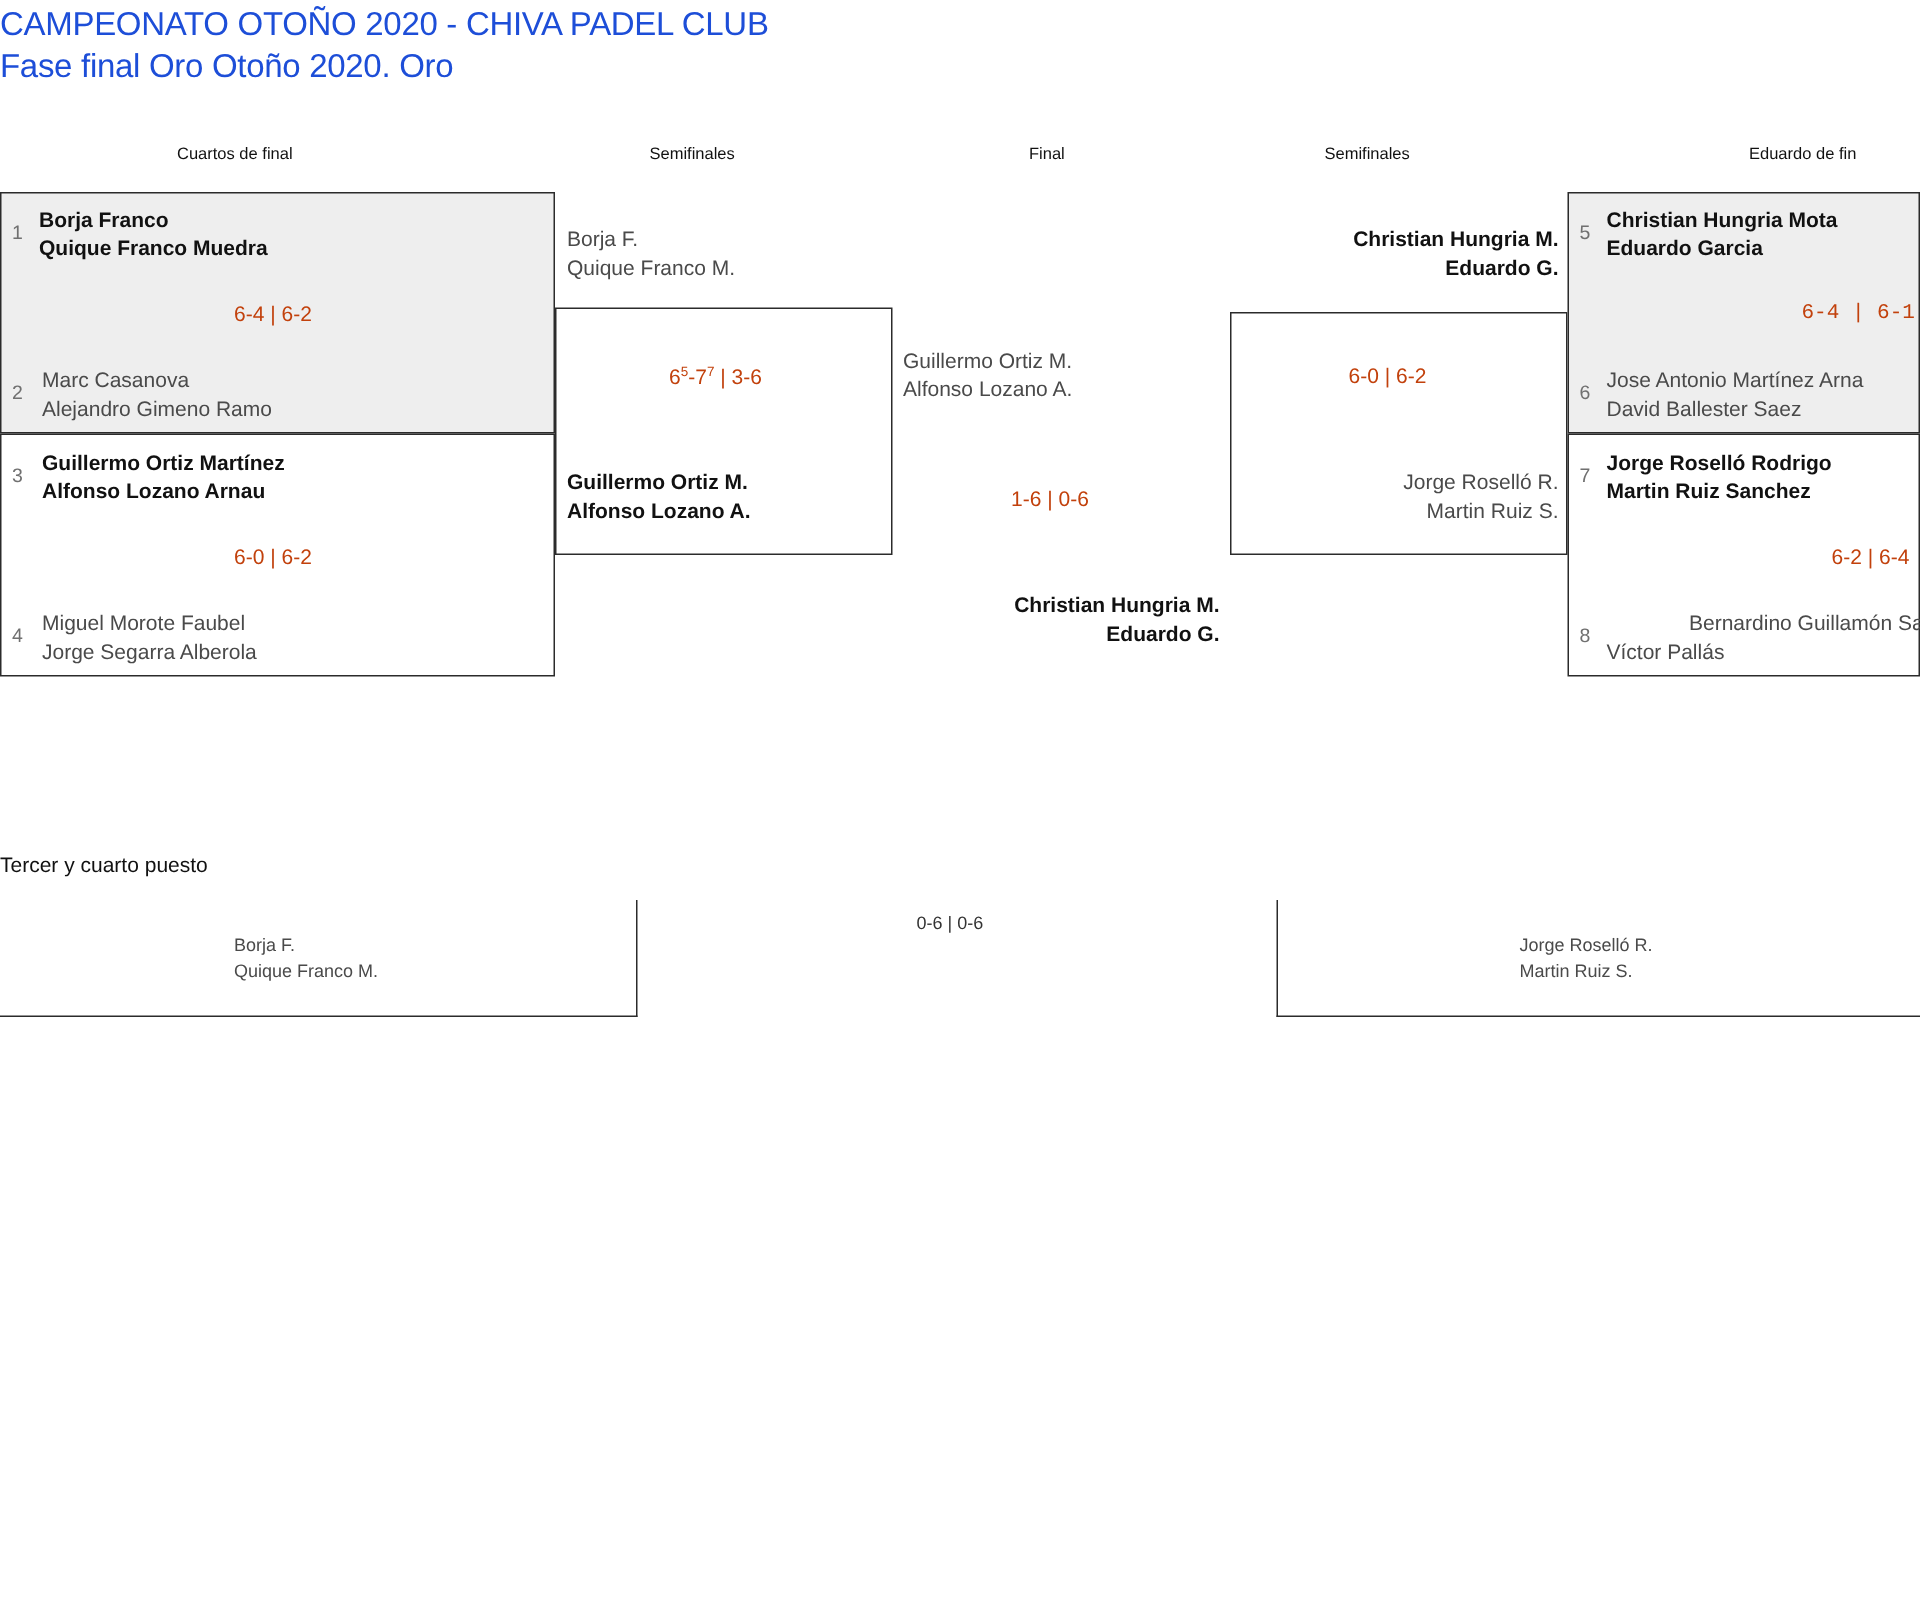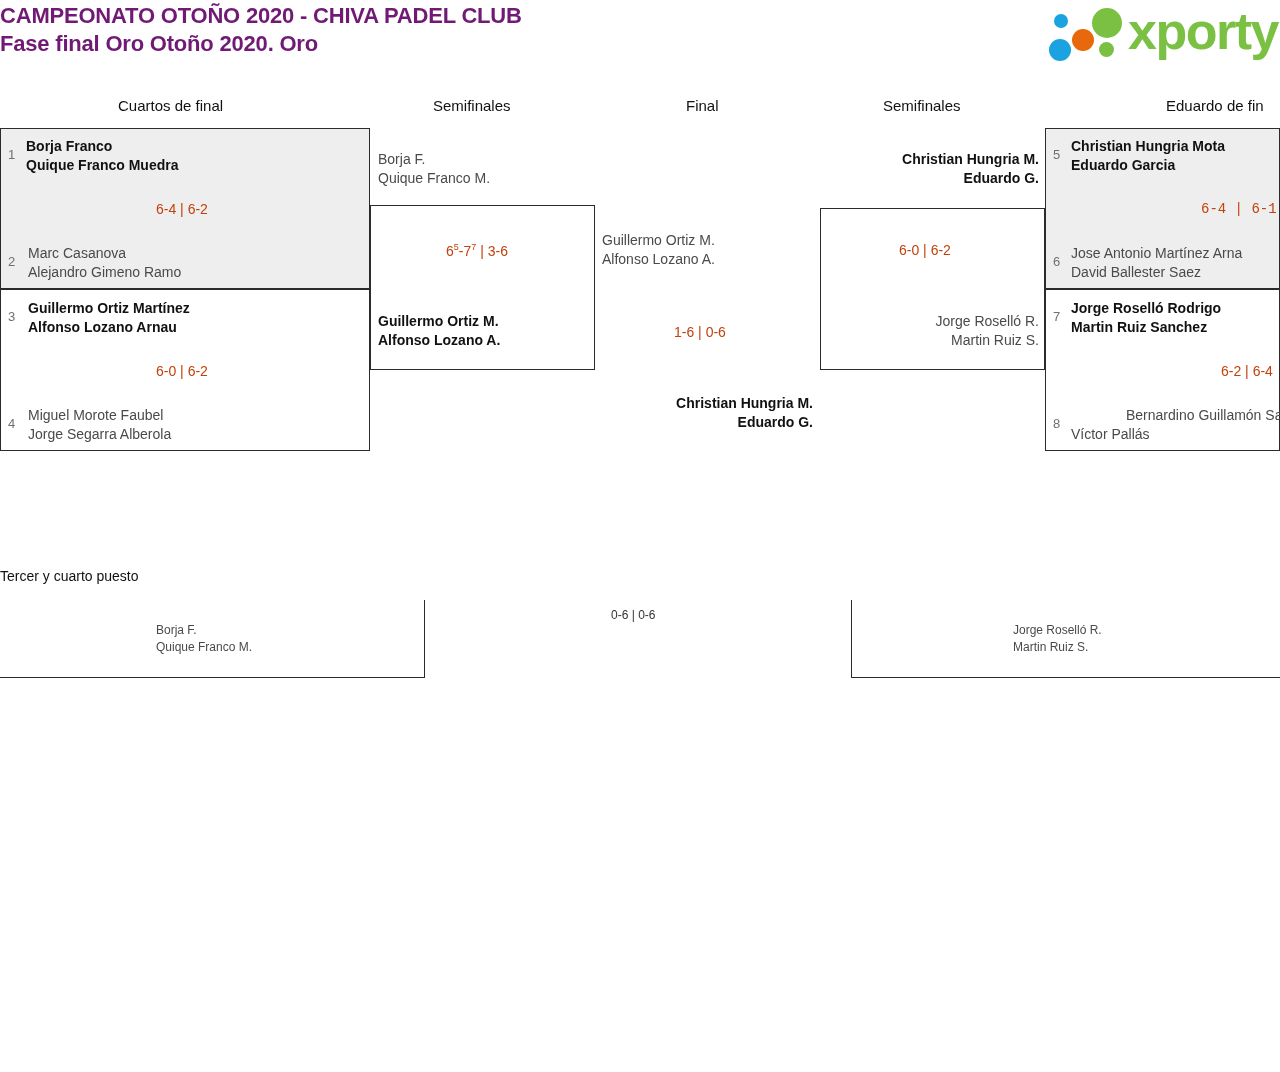--- a/index.html
+++ b/index.html
@@ -20,24 +20,24 @@
   
   #header {
     position: absolute;
     left: 0; top: 0;
     width: 1280px; height: 72px;
   }
   #title-block {
     position: absolute;
     left: 0; top: 2px;
     font-size: 22px;
-    font-weight: bold;
+    font-weight: normal;
     line-height: 28px;
     letter-spacing: -0.2px;
-    color: #701a75;
+    color: #1d4ed8;
     white-space: nowrap;
   }
   #title-line1 { display: block; }
   #title-line2 { display: block; }
 
   
   #logo {
     position: absolute;
     left: 1046px; top: 4px;
     width: 230px; height: 58px;
@@ -60,21 +60,21 @@
     font-weight: bold;
     color: #7ac143;
     letter-spacing: -1.5px;
     line-height: 62px;
   }
 
   
   .round-header {
     position: absolute;
     top: 97px;
-    font-size: 15px;
+    font-size: 11px;
     color: #111111;
     white-space: nowrap;
   }
   #rh-qf-left  { left: 118px; }
   #rh-sf-left  { left: 433px; }
   #rh-final    { left: 686px; }
   #rh-sf-right { left: 883px; }
   #rh-qf-right { left: 1166px; }
 
   
@@ -161,30 +161,20 @@
 </style>
 </head>
 <body>
 
 <div id="header">
   <div id="title-block">
     <span id="title-line1">CAMPEONATO OTOÑO 2020 - CHIVA PADEL CLUB</span>
     <span id="title-line2">Fase final Oro Otoño 2020. Oro</span>
   </div>
 
-  <div id="logo">
-    <div id="logo-dots">
-      <span class="dot dot-blue-sm"></span>
-      <span class="dot dot-orange"></span>
-      <span class="dot dot-green-lg"></span>
-      <span class="dot dot-green-sm"></span>
-      <span class="dot dot-blue-lg"></span>
-    </div>
-    <div id="logo-text">xporty</div>
-  </div>
 </div>
 
 <div class="round-header" id="rh-qf-left">Cuartos de final</div>
 <div class="round-header" id="rh-sf-left">Semifinales</div>
 <div class="round-header" id="rh-final">Final</div>
 <div class="round-header" id="rh-sf-right">Semifinales</div>
 <div class="round-header" id="rh-qf-right">Eduardo de fin</div>
 
 <div class="box shaded" id="qf1-box"></div>
 <div class="seed" style="left:8px; top:147px;">1</div>

